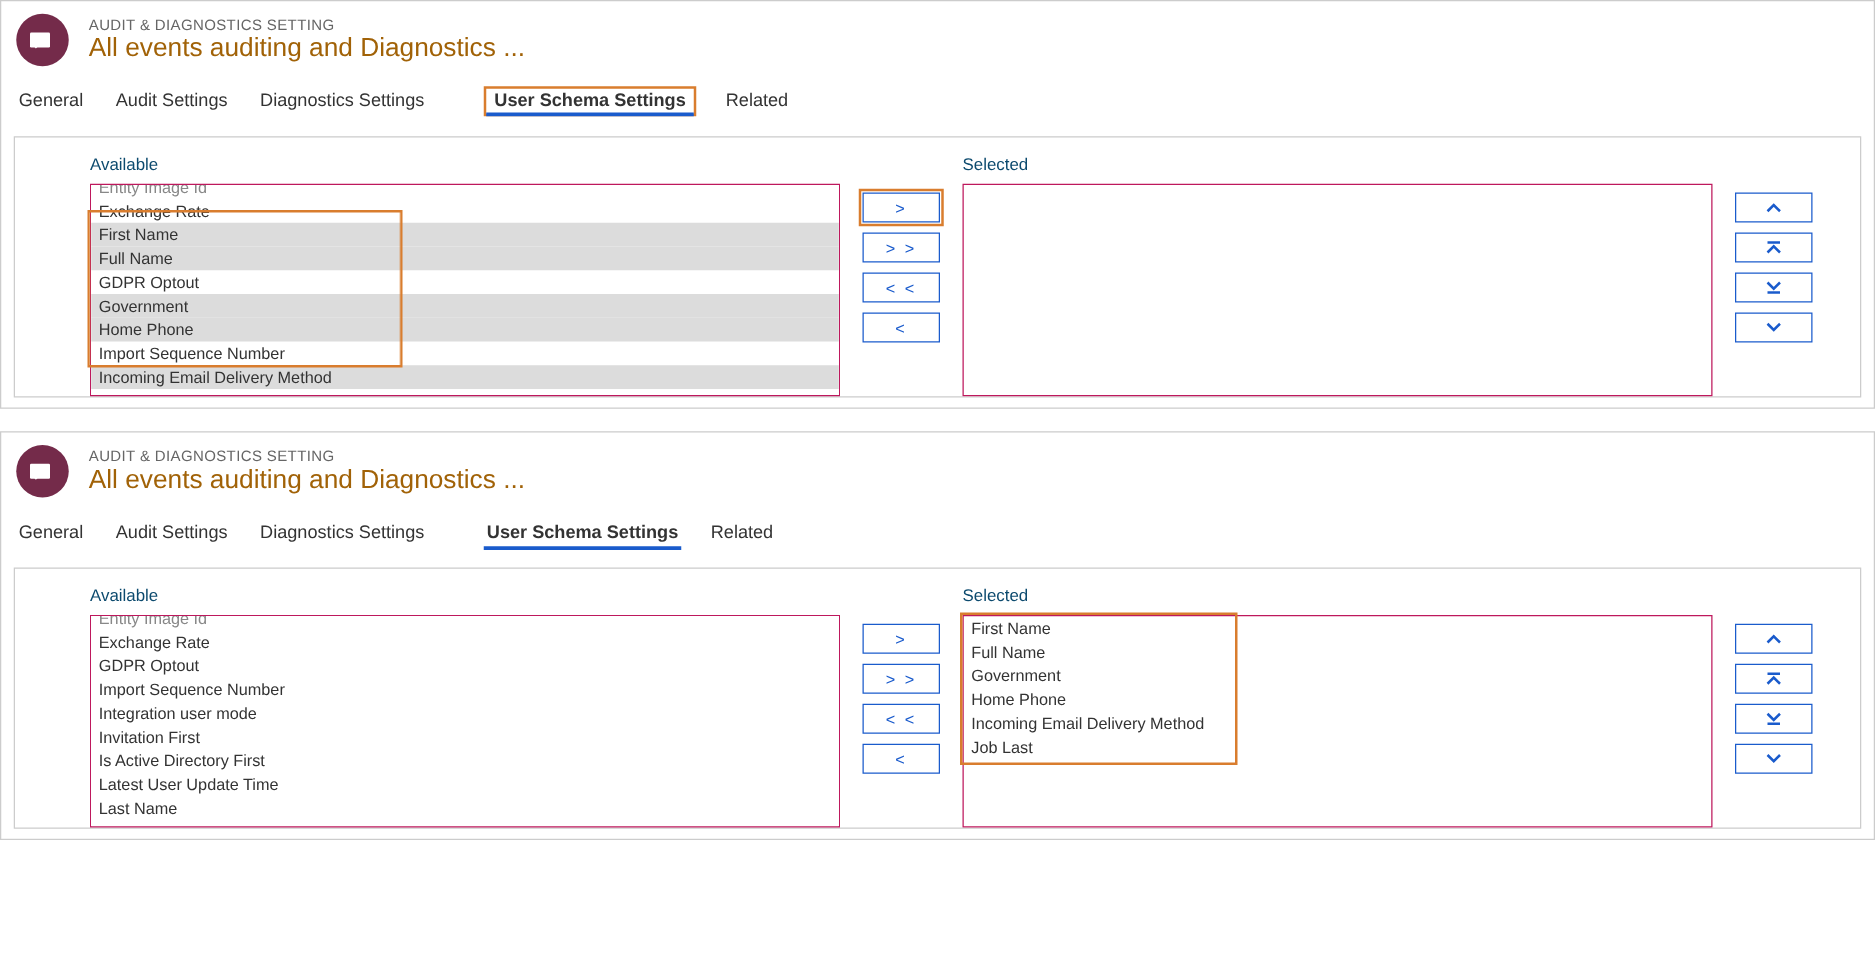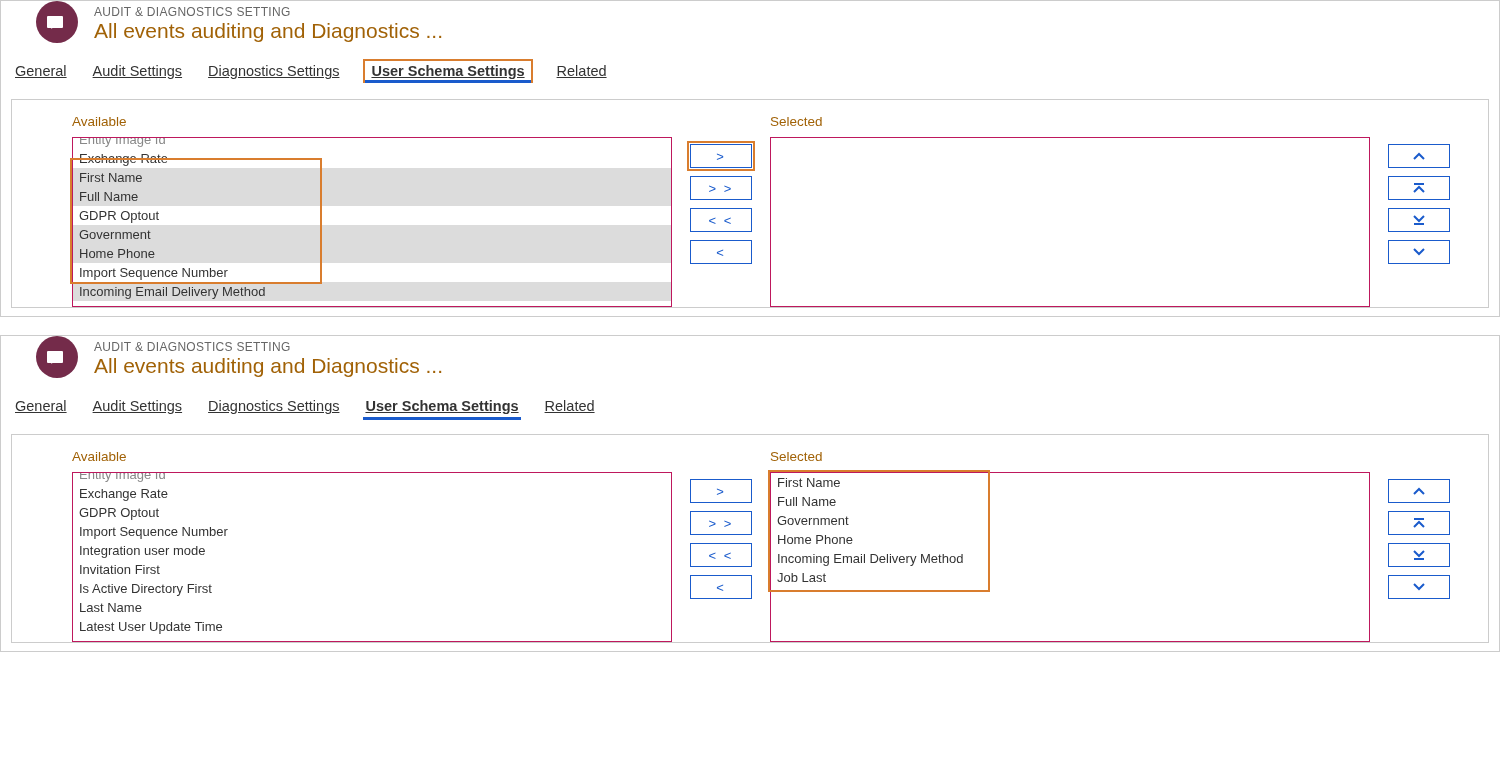--- a/index.html
+++ b/index.html
@@ -1,36 +1,36 @@
 <!DOCTYPE html>
 <html><head>
 <meta charset="utf-8">
 <style>
   * { box-sizing: border-box; margin: 0; padding: 0; }
   body { font-family: "Segoe UI", Arial, sans-serif; font-size: 13px; color: #333; background: #fff; }
   .panel { border: 1px solid #ccc; margin-bottom: 18px; padding-bottom: 2px; }
-  .header { display: flex; align-items: flex-end; padding: 0 12px 0 12px; margin-left: 23px; }
+  .header { display: flex; align-items: center; padding: 10px 12px 0 12px; }
   .header-icon {
     width: 42px; height: 42px; border-radius: 50%; background: #742b4a;
     display: flex; align-items: center; justify-content: center; margin-right: 16px;
   }
   .header-icon svg { fill: #fff; }
   .header-text .kicker { font-size: 12px; color: #666; letter-spacing: 0.3px; }
   .header-text .title { font-size: 21px; color: #a16207; font-weight: 400; }
-  .tabs { display: flex; gap: 22px; padding: 16px 12px 10px 12px; font-size: 14.5px; text-decoration: underline; }
+  .tabs { display: flex; gap: 22px; padding: 16px 12px 10px 12px; font-size: 14.5px; }
   .tab { color: #333; padding: 4px 2px; cursor: pointer; position: relative; }
-  .tab.active { font-weight: 600; }
+  .tab.active { font-weight: 600; margin-left: 24px; }
   .tab.active::after {
     content: ""; position: absolute; left: 0; right: 0; bottom: -2px; height: 3px; background: #1a5bcc;
   }
   .tab.highlight { border: 2px solid #d97d2e; padding: 2px 6px; }
   .content-frame { border: 1px solid #ccc; margin: 6px 10px 6px 10px; padding: 14px 14px 0 60px; }
   .dual-list { display: flex; align-items: flex-start; gap: 18px; }
   .col { display: flex; flex-direction: column; }
-  .col-label { font-size: 13.5px; color: #a16207; margin-bottom: 8px; }
+  .col-label { font-size: 13.5px; color: #0c4a6e; margin-bottom: 8px; }
   .listbox-wrap { position: relative; }
   .listbox {
     border: 1px solid #be185d; width: 600px; height: 170px; overflow-y: scroll; font-size: 13px; background: #fff;
   }
   .listbox .item { padding: 1px 6px; line-height: 17px; white-space: nowrap; cursor: pointer; }
   .listbox .item.shaded { background: #dcdcdc; }
   .listbox .item.cut { margin-top: -8px; color: #888; }
   .highlight-box {
     position: absolute; border: 2px solid #d97d2e; pointer-events: none;
   }
@@ -157,22 +157,22 @@
       <div class="col">
         <div class="col-label">Available</div>
         <div class="listbox">
           <div class="item cut">Entity Image Id</div>
           <div class="item">Exchange Rate</div>
           <div class="item">GDPR Optout</div>
           <div class="item">Import Sequence Number</div>
           <div class="item">Integration user mode</div>
           <div class="item">Invitation First</div>
           <div class="item">Is Active Directory First</div>
+          <div class="item">Latest User Update Time</div>
           <div class="item">Last Name</div>
-          <div class="item">Latest User Update Time</div>
           <div class="item">License Type</div>
         </div>
       </div>
 
       <div class="btn-col">
         <button class="btn">&gt;</button>
         <button class="btn">&gt; &gt;</button>
         <button class="btn">&lt; &lt;</button>
         <button class="btn">&lt;</button>
       </div>

